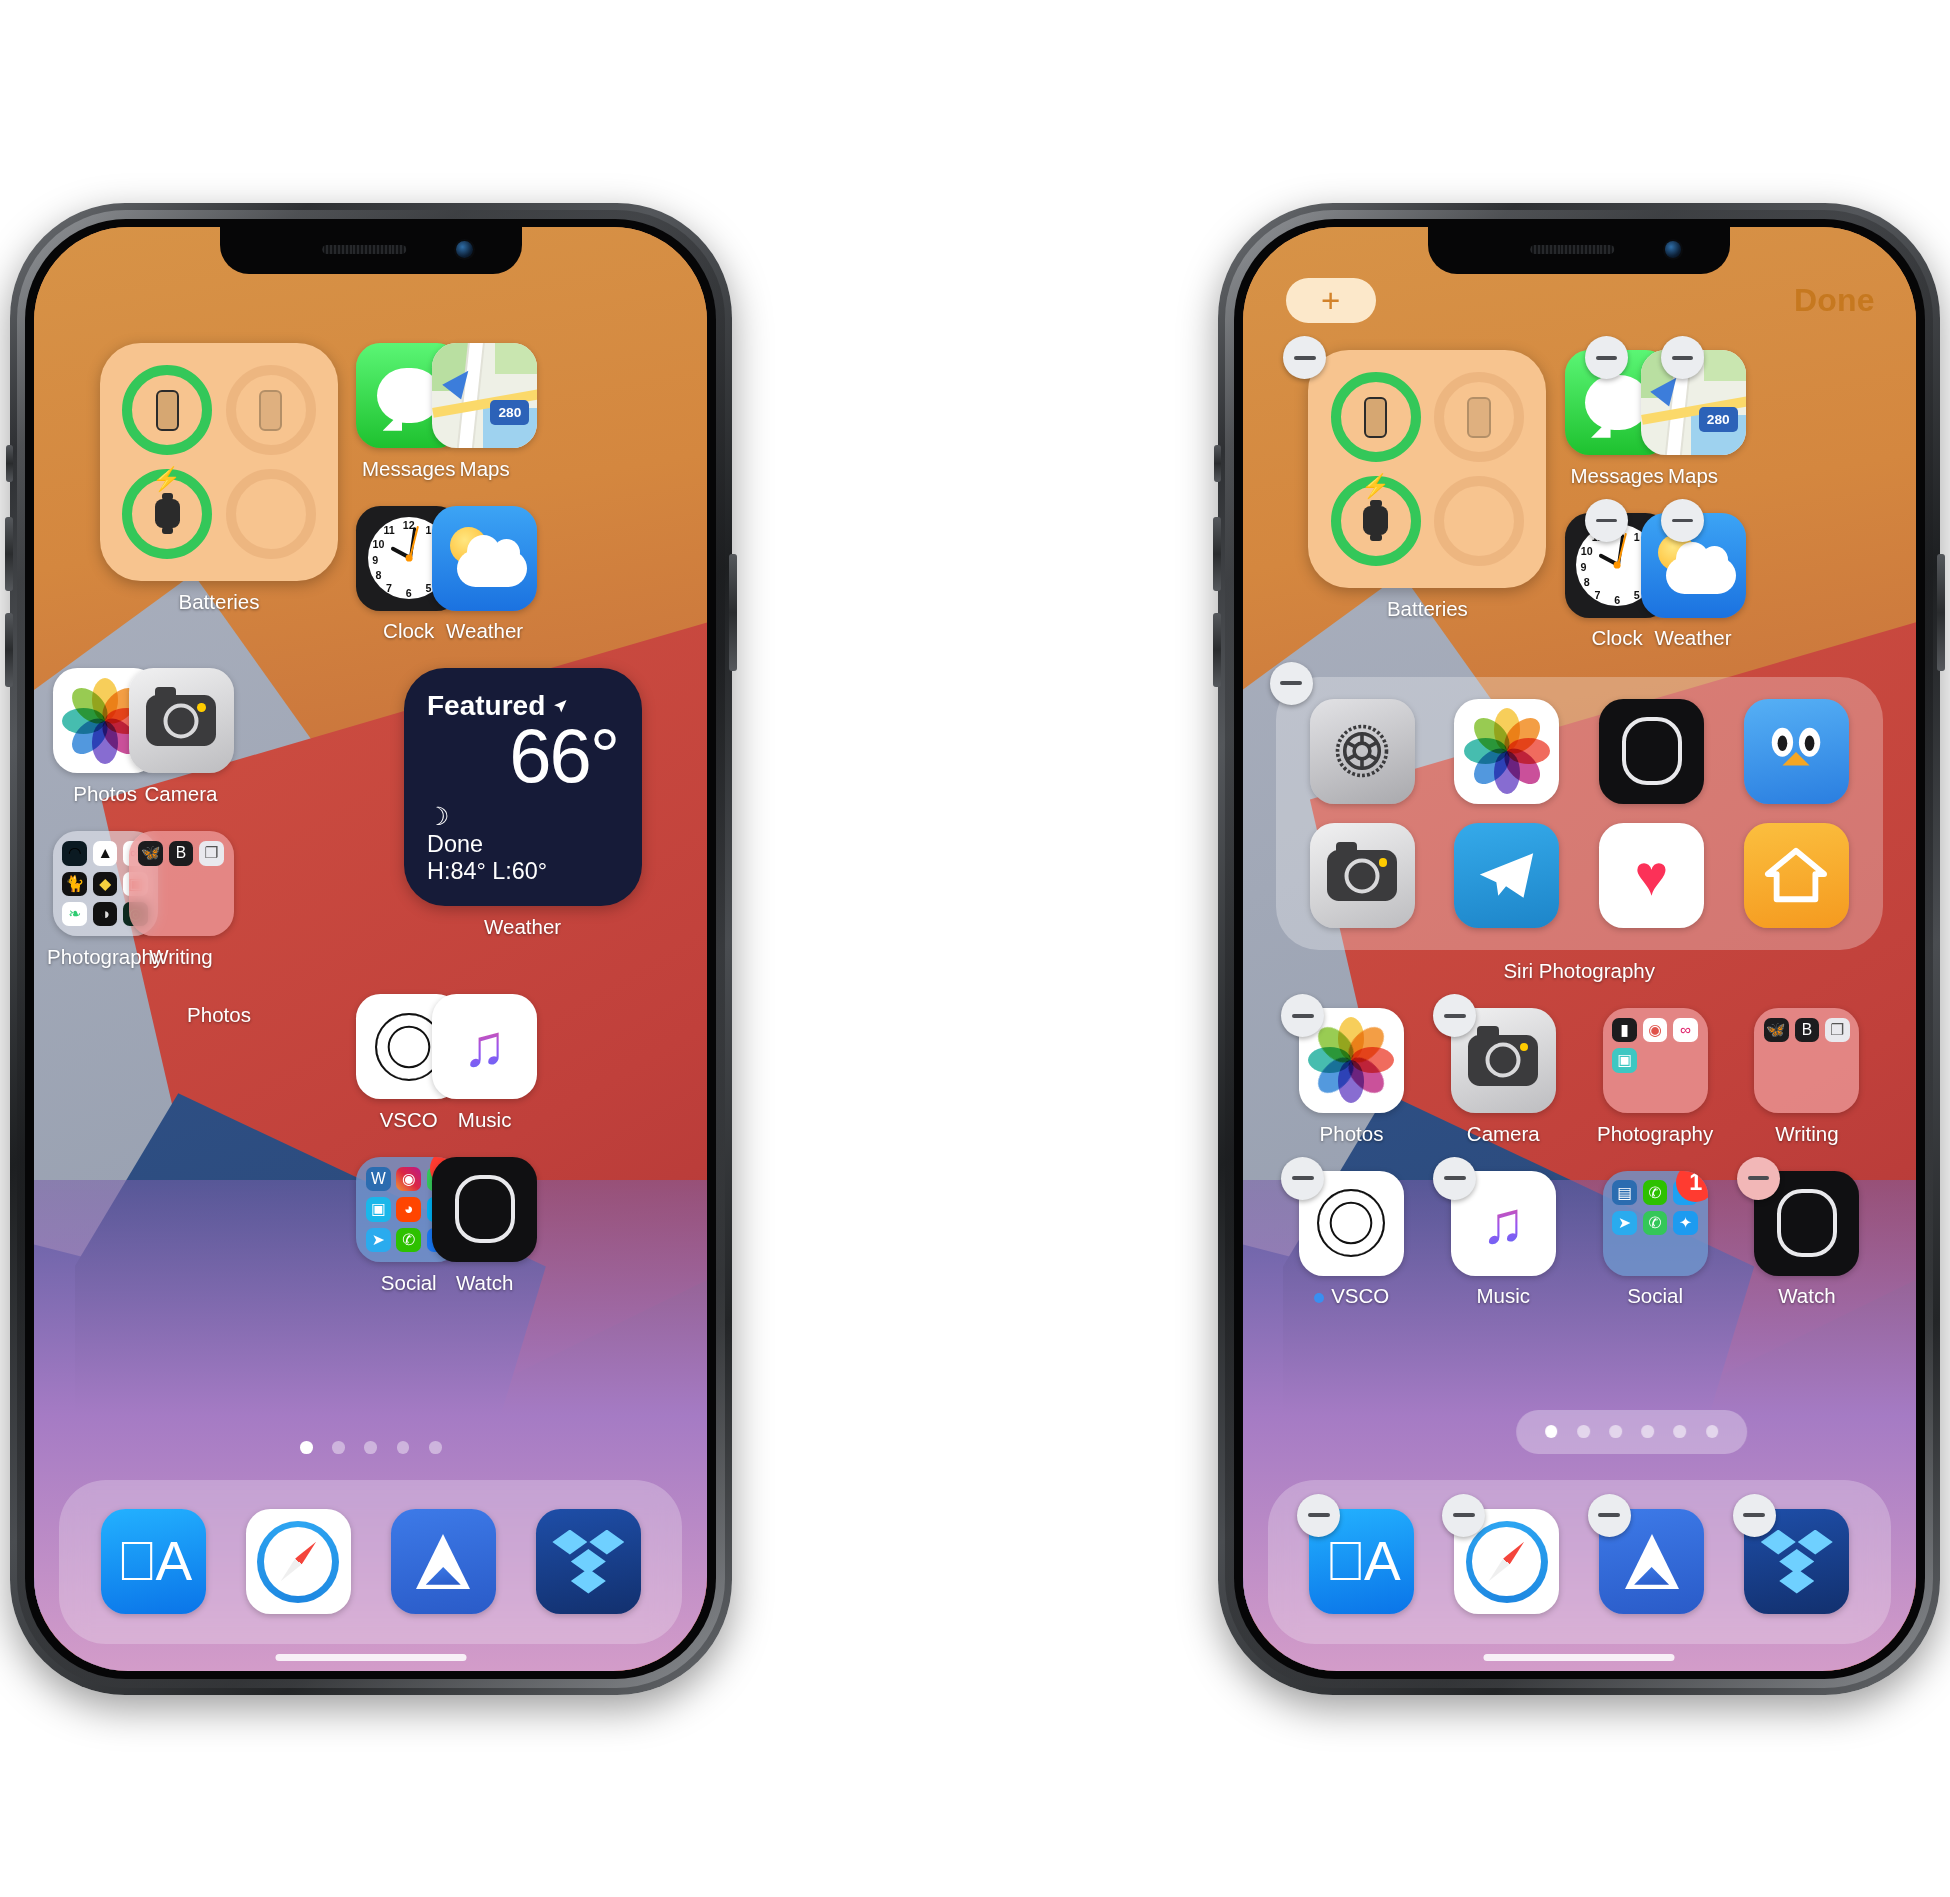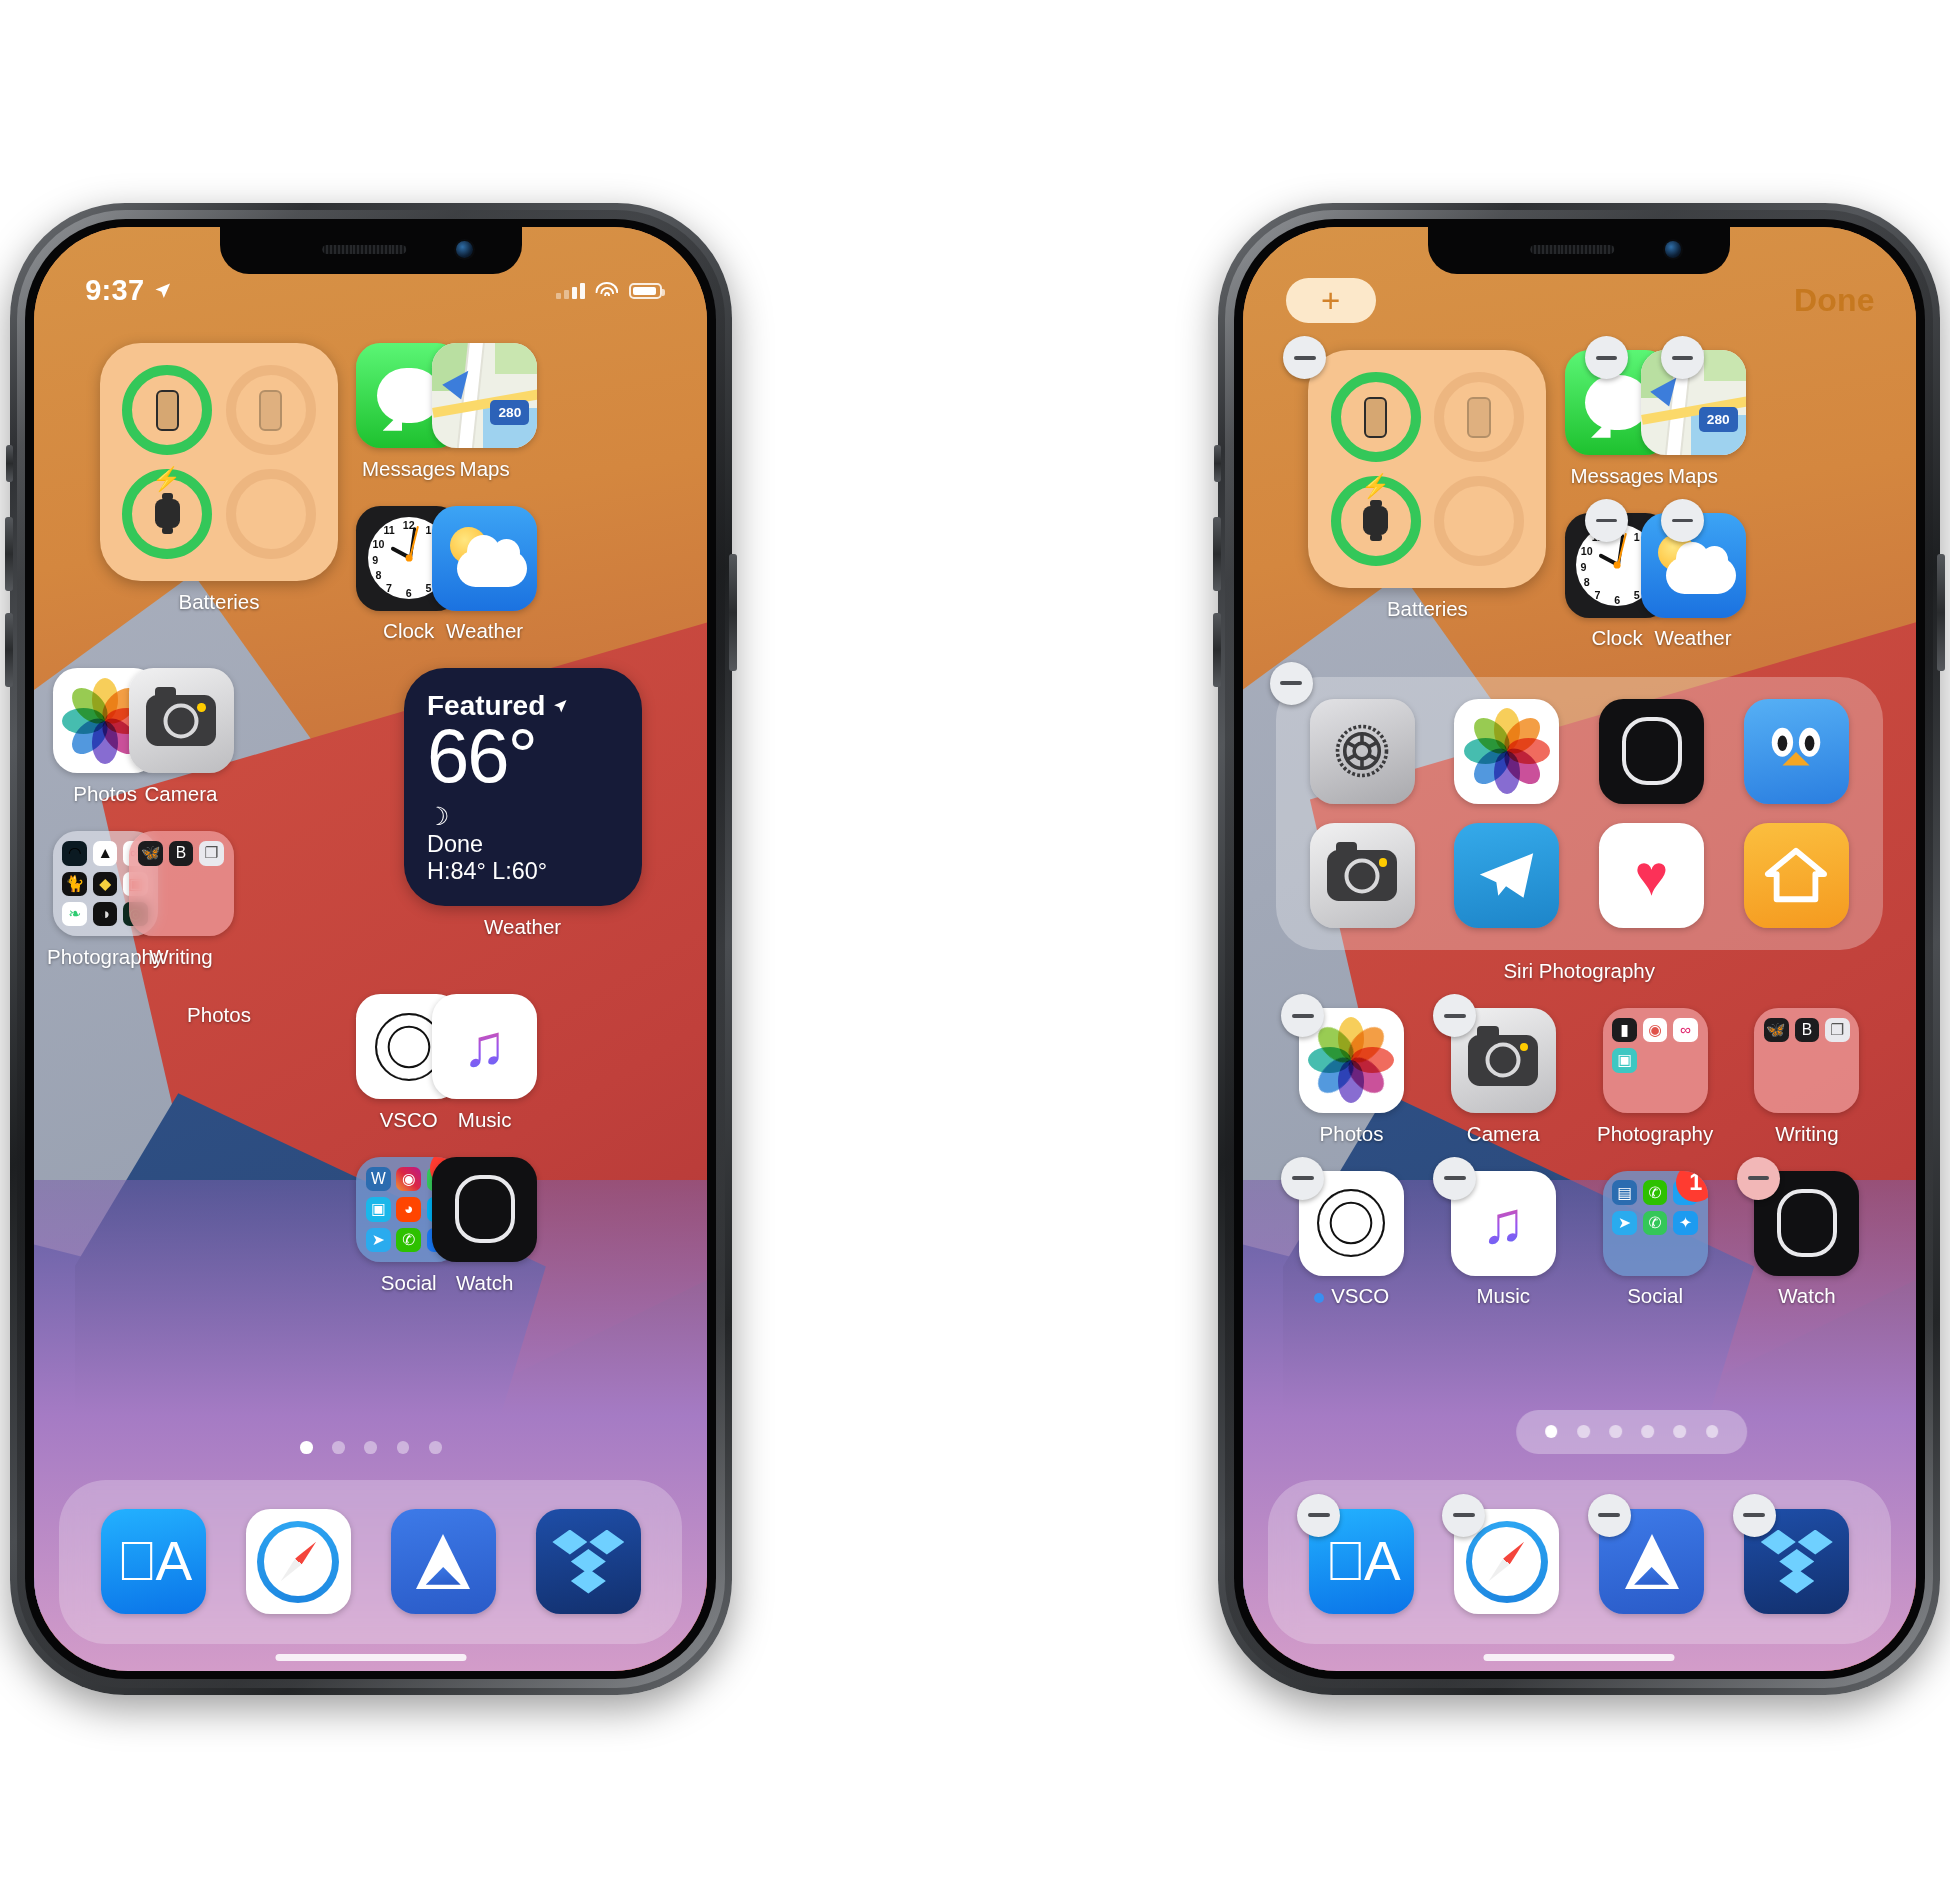--- a/index.html
+++ b/index.html
@@ -130,21 +130,21 @@
   .ring.off { border:10.7px solid rgba(215,150,95,.30); }
   .bolt { position:absolute; top:-13.7px; left:50%; transform:translateX(-50%); font-size:23.4px; color:#2a2a2a;}
   .dev-phone { width:23.4px; height:41px; border:2.9px solid #2b2b2b; border-radius:5.9px; background:#d6a772; }
   .dev-phone.dim { border-color:#7d6448; background:#cda072; opacity:.55; }
   .dev-watch { width:25px; height:29px; border-radius:7.8px; background:#2b2b2b; position:relative; }
   .dev-watch::before,.dev-watch::after{ content:""; position:absolute; left:6.8px; width:11.7px; height:6.8px; background:#2b2b2b; border-radius:2.9px;}
   .dev-watch::before{ top:-5.9px;} .dev-watch::after{ bottom:-5.9px;}
 
   .weather-widget { background:#161b38; color:#fff; padding:21.5px 23.4px; display:flex; flex-direction:column; }
   .ww-city { font-size:28px; font-weight:700; display:flex; align-items:center; gap:6.8px; }
-  .ww-temp { font-size:76px; font-weight:300; line-height:.95; margin-top:-2px; letter-spacing:-2px;}
+  .ww-temp { font-size:76px; font-weight:300; line-height:.95; margin-top:-2px; letter-spacing:-2px;text-align:right;}
   .ww-bot { margin-top:auto; }
   .ww-cond-ico { font-size:25px; }
   .ww-cond { font-size:23.4px; }
   .ww-hl { font-size:23.4px; }
 
   .photo-widget { background:linear-gradient(175deg,#8ec3e8 0%,#8ec3e8 26%,#6d9f4e 30%,#4e7a38 62%,#3f6a33 100%); position:relative; }
   .pw-sky { position:absolute; top:0; left:0; right:0; height:28%;
     background:linear-gradient(180deg,#4fa4e0,#8fc9ec); }
   .pw-trees { position:absolute; top:18%; left:0; right:0; bottom:0;
     background:
@@ -294,44 +294,20 @@
           <div class="shape-blue2"></div>
             <div class="shape-navy"></div>
             <div class="shape-purple"></div>
         </div>
 
         <div class="notch">
           <div class="speaker"></div>
           <div class="camdot"></div>
         </div>
 
-        <div class="statusbar">
-          <div class="sb-time">
-            <span>9:37</span>
-            <svg width="19.5" height="19.5" viewBox="0 0 24 24">
-              <path d="M21 3 3 10.5l7.5 2.8L13.3 21z" fill="#fff"></path>
-              </svg>
-          </div>
-          <div class="sb-right">
-            <span class="sig">
-                <i></i>
-                <i></i>
-                <i></i>
-                <i></i>
-              </span>
-            <span class="wifi">
-                <span></span>
-                <span></span>
-                <span></span>
-              </span>
-            <span class="batt">
-                <i></i>
-              </span>
-          </div>
-        </div>
 
         <div class="content">
 
           <div class="row">
             <div style="width:50%;display:flex;flex-direction:column;align-items:center;">
               <div class="w2 batt-widget">
                 <div class="ring on">
                     <span class="dev-phone"></span>
                   </div>
                 <div class="ring off">

